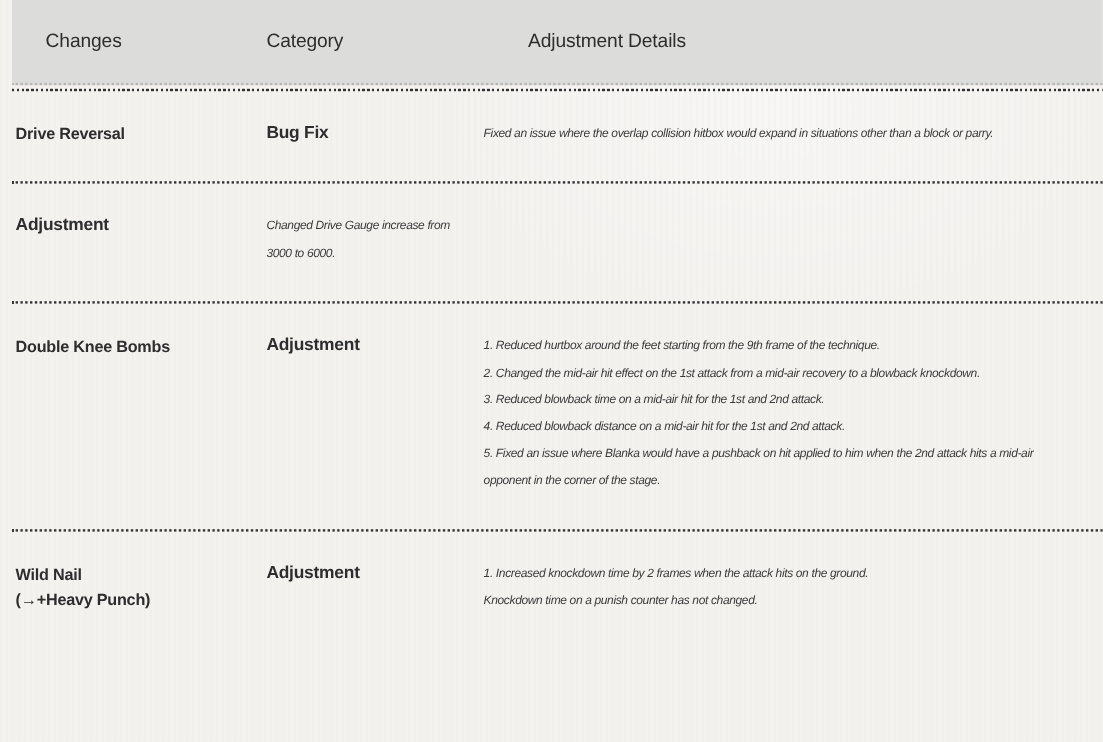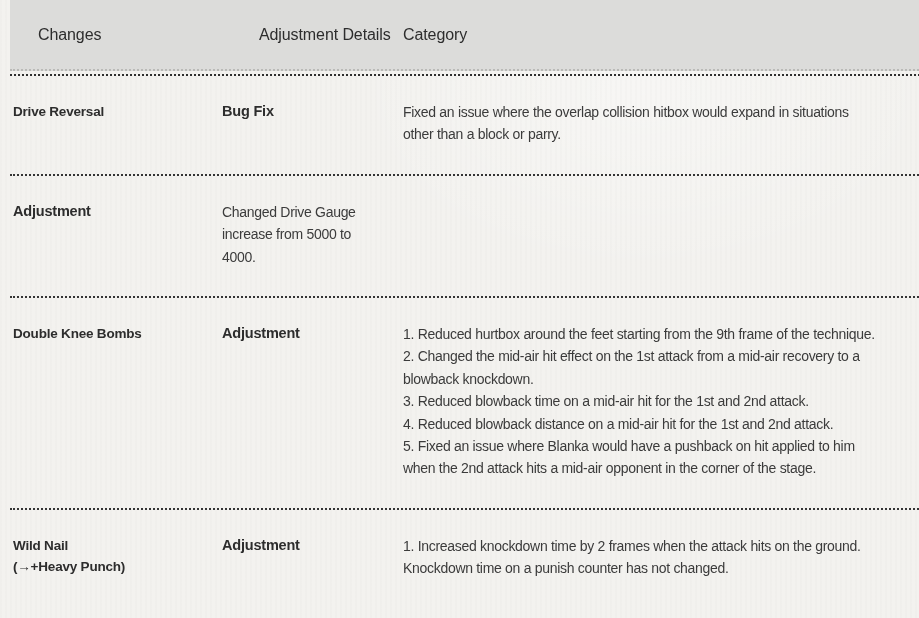--- a/index.html
+++ b/index.html
@@ -69,52 +69,53 @@
     font-weight: bold;
     font-size: 14.5px;
     line-height: 20px;
     letter-spacing: -0.2px;
     color: var(--text-strong);
     padding-right: 10px;
   }
   .cell-details { padding-right: 20px; }
   .cell-details p {
     margin: 0;
-    font-size: 14px;
+    font-size: 10px;
     line-height: 22.4px;
     letter-spacing: -0.3px;
     color: var(--text-body);
+    font-style: italic;
   }
 </style>
 </head>
 <body>
 
 <div class="table-wrap">
   <div class="thead">
     <div class="th th-changes">Changes</div>
+    <div class="th th-category">Category</div>
     <div class="th th-details">Adjustment Details</div>
-    <div class="th th-category">Category</div>
   </div>
   <div class="header-rule"></div>
   <div id="table-body">
   <div class="row">
     <div class="cell cell-changes">
       <div class="change-name">Drive Reversal</div>
 
     </div>
     <div class="cell cell-category">Bug Fix</div>
     <div class="cell cell-details">
           <p>Fixed an issue where the overlap collision hitbox would expand in situations other than a block or parry.</p>
         </div>
   </div>
 
   <div class="row">
     <div class="cell cell-category">Adjustment</div>
     <div class="cell cell-details">
-          <p>Changed Drive Gauge increase from 5000 to 4000.</p>
+          <p>Changed Drive Gauge increase from 3000 to 6000.</p>
         </div>
   </div>
 
   <div class="row">
     <div class="cell cell-changes">
       <div class="change-name">Double Knee Bombs</div>
     </div>
     <div class="cell cell-category">Adjustment</div>
     <div class="cell cell-details">
           <p>1. Reduced hurtbox around the feet starting from the 9th frame of the technique.</p>

